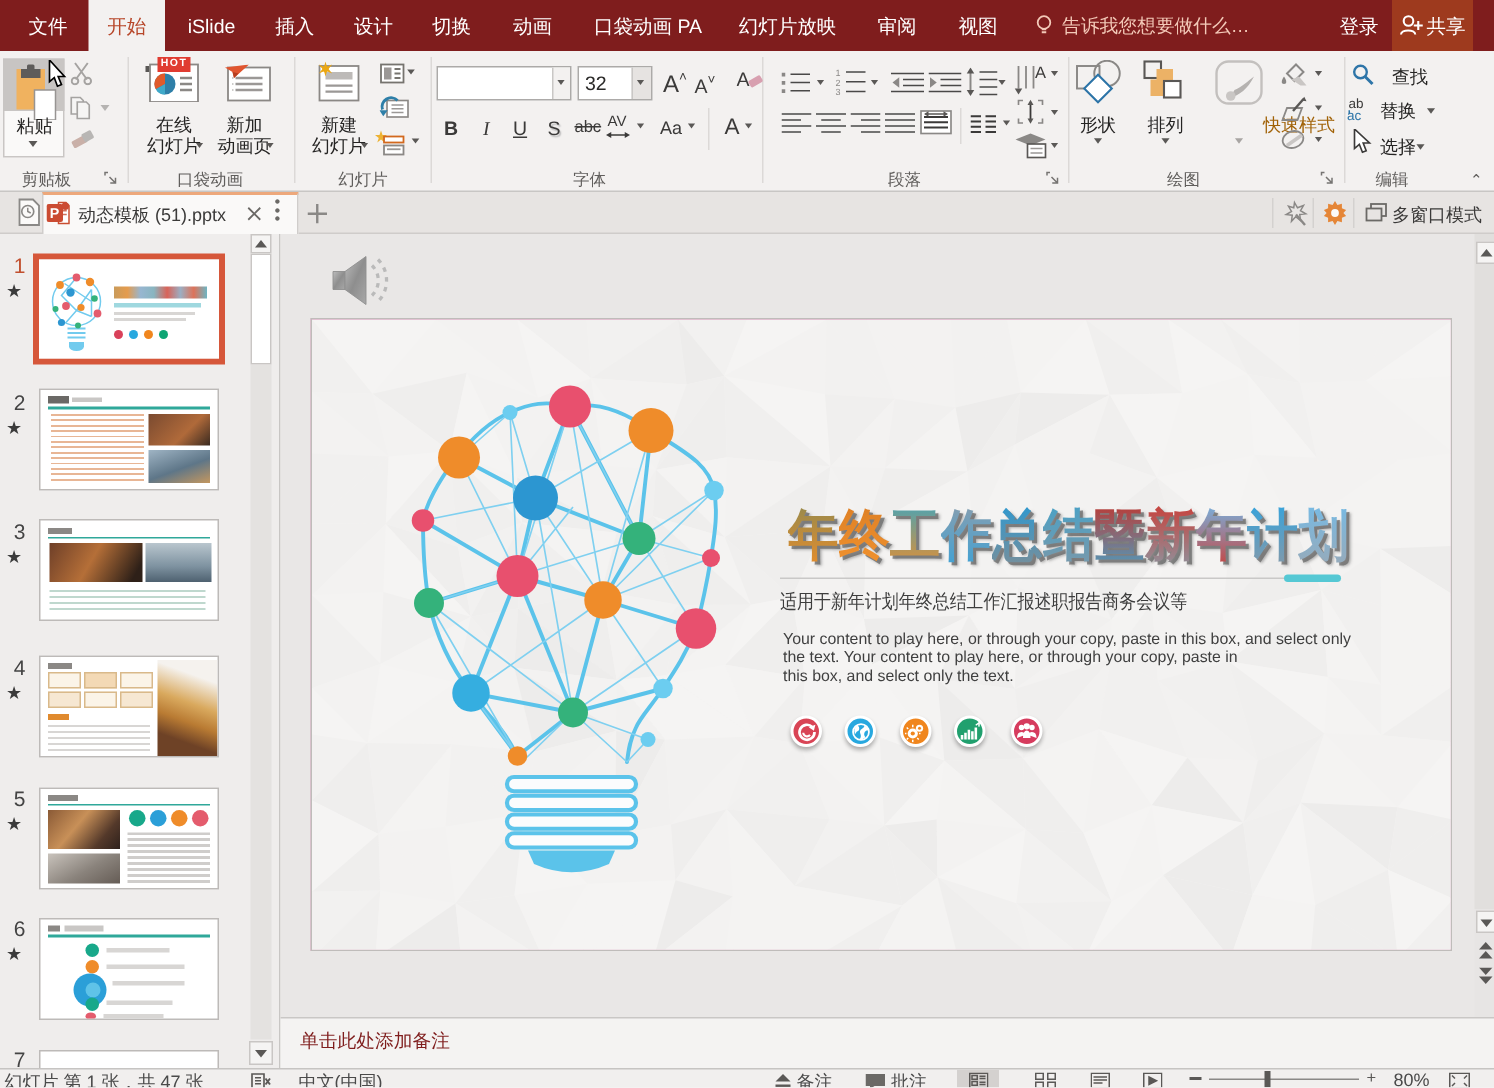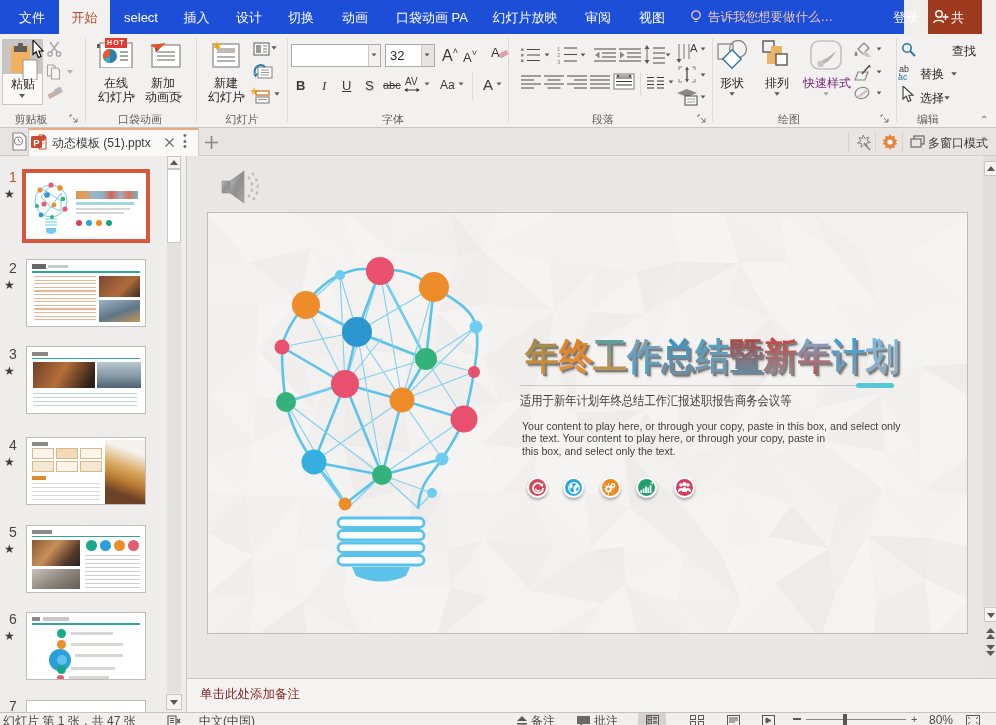--- a/index.html
+++ b/index.html
@@ -2,21 +2,21 @@
 <html><head>
 <meta charset="utf-8">
 <style>
   * { margin:0; padding:0; box-sizing:border-box; }
   html,body { width:996px; height:725px; overflow:hidden; }
   body { font-family:"Liberation Sans", sans-serif; }
   #app { position:relative; width:996px; height:725px; background:#F1EFEE; overflow:hidden; }
   .abs { position:absolute; }
 
   
-  #titlebar { position:absolute; left:0; top:0; width:904px; height:34px; background:#1d4ed8; }
+  #titlebar { position:absolute; left:0; top:0; width:996px; height:34px; background:#7f1d1d; }
   .tab { position:absolute; top:0; height:34px; line-height:35px; color:#fff; font-size:13px; text-align:center; }
   .tab.active { background:#F3F1F0; color:#B7472A; }
 
   
   #ribbon { position:absolute; left:0; top:34px; width:996px; height:94px; background:#F3F1F0; border-bottom:1px solid #C8C6C4; }
   .gsep { position:absolute; top:4px; height:84px; width:1px; background:#DCD9D7; }
   .glabel { position:absolute; top:78px; height:16px; font-size:11px; color:#605E5C; text-align:center; }
   .launcher { position:absolute; width:10px; height:10px; }
   .ricon { position:absolute; }
   .rtext { position:absolute; font-size:12px; color:#252423; text-align:center; white-space:nowrap; }
@@ -42,21 +42,21 @@
   #notes { position:absolute; left:187px; top:678px; width:809px; height:34px; background:#F4F3F2; border-top:1px solid #C9C7C5; }
   #status { position:absolute; left:0; top:712px; width:996px; height:13px; background:#F1EFEE; border-top:1px solid #C6C4C2; overflow:hidden; }
 </style>
 </head>
 <body>
 <div id="app">
 
   <div id="titlebar">
     <div class="tab" style="left:8px; width:48px;">文件</div>
     <div class="tab active" style="left:59px; width:51px;">开始</div>
-    <div class="tab" style="left:114px; width:54px;">select</div>
+    <div class="tab" style="left:114px; width:54px;">iSlide</div>
     <div class="tab" style="left:172px; width:49px;">插入</div>
     <div class="tab" style="left:225px; width:48px;">设计</div>
     <div class="tab" style="left:277px; width:48px;">切换</div>
     <div class="tab" style="left:331px; width:48px;">动画</div>
     <div class="tab" style="left:387px; width:90px;">口袋动画 PA</div>
     <div class="tab" style="left:481px; width:88px;">幻灯片放映</div>
     <div class="tab" style="left:574px; width:48px;">审阅</div>
     <div class="tab" style="left:628px; width:48px;">视图</div>
     <div class="tab" style="left:684px; width:160px; color:#F3C9B8; text-align:left; padding-left:24px; font-size:12.5px;">告诉我您想要做什么…</div>
     <svg class="abs" style="left:689px; top:9px;" width="14" height="17" viewBox="0 0 14 17">
@@ -347,21 +347,21 @@
       <rect x="5" y="13" width="11" height="11" fill="#ECB266"></rect>
       <rect x="14" y="14" width="11" height="11" fill="#fff" stroke="#595755" stroke-width="1.4"></rect>
     </svg>
     <div class="rtext" style="left:753px; top:41px; width:48px;">排列</div>
     <div class="dd" style="left:774px; top:58px; transform:scale(.9);"></div>
     <svg class="ricon" style="left:808px; top:5px;" width="38" height="34" viewBox="0 0 38 34">
       <rect x="3" y="2" width="30" height="28" rx="8" fill="none" stroke="#C3C0BE" stroke-width="1.6"></rect>
       <path d="M28 12 C24 20 18 25 12 26 L15 21 C20 19 24 15 28 12 Z" fill="#B5B2B0"></path>
       <circle cx="12.5" cy="25" r="3.2" fill="#C9C6C4"></circle>
     </svg>
-    <div class="rtext" style="left:797px; top:41px; width:60px; color:#701a75;">快速样式</div>
+    <div class="rtext" style="left:836px; top:41px; width:60px; color:#a16207;">快速样式</div>
     <div class="dd" style="left:823px; top:58px; transform:scale(.9); border-top-color:#A8A5A3;"></div>
     <svg class="ricon" style="left:853px; top:7px;" width="20" height="18" viewBox="0 0 20 18">
       <path d="M5 8 L11 2 L16 7 L10 13 Z" fill="none" stroke="#8A8886" stroke-width="1.3"></path>
       <path d="M3 10 C1 13 1 15 3 15 C5 15 5 13 3 10 Z" fill="#8A8886"></path>
       <path d="M8 12 L14 16 L18 16 L13 10 Z" fill="#C9C6C4"></path>
     </svg>
     <div class="dd" style="left:876px; top:13px; transform:scale(.8);"></div>
     <svg class="ricon" style="left:854px; top:30px;" width="18" height="17" viewBox="0 0 18 17">
       <path d="M1 16 L4 8 L14 8 L11 16 Z" fill="none" stroke="#8A8886" stroke-width="1.2"></path>
       <path d="M8 10 L15 2" stroke="#595755" stroke-width="1.6"></path>
@@ -377,21 +377,21 @@
     <svg class="launcher" style="left:880px; top:80px;" width="10" height="10" viewBox="0 0 10 10">
         <g stroke="#767472" fill="none" stroke-width="1">
           <path d="M1 3 L1 1 L3 1 M4 4 L8 8 M8 4.5 L8 8 L4.5 8"></path>
         </g>
       </svg>
 
     <svg class="ricon" style="left:901px; top:8px;" width="15" height="15" viewBox="0 0 15 15">
       <circle cx="6" cy="6" r="4.2" fill="none" stroke="#2E75A8" stroke-width="1.6"></circle>
       <path d="M9 9 L14 14" stroke="#2E75A8" stroke-width="2"></path>
     </svg>
-    <div class="rtext" style="left:916px; top:9px; width:44px; text-align:right; padding-left:4px;margin-left:16px;">查找</div>
+    <div class="rtext" style="left:916px; top:9px; width:44px; text-align:center; padding-left:4px;">查找</div>
     <svg class="ricon" style="left:898px; top:30px;" width="19" height="17" viewBox="0 0 19 17">
       <text x="1" y="8" font-size="9" fill="#3B3A39" font-family="Liberation Sans">ab</text>
       <text x="0" y="16" font-size="9" fill="#2E75A8" font-family="Liberation Sans">ac</text>
       <path d="M1.5 9.5 L1.5 12" stroke="#2E75A8" stroke-width="1"></path>
     </svg>
     <div class="rtext" style="left:916px; top:32px; width:44px; text-align:left; padding-left:4px;">替换</div>
     <div class="dd" style="left:951px; top:38px; transform:scale(.9);"></div>
     <svg class="ricon" style="left:902px; top:52px;" width="13" height="17" viewBox="0 0 13 17">
       <polygon points="1,0 1,13 4.2,10.2 6.3,15.5 8.8,14.5 6.8,9.3 11,9.3" fill="#fff" stroke="#3B3A39" stroke-width="1.1"></polygon>
     </svg>

